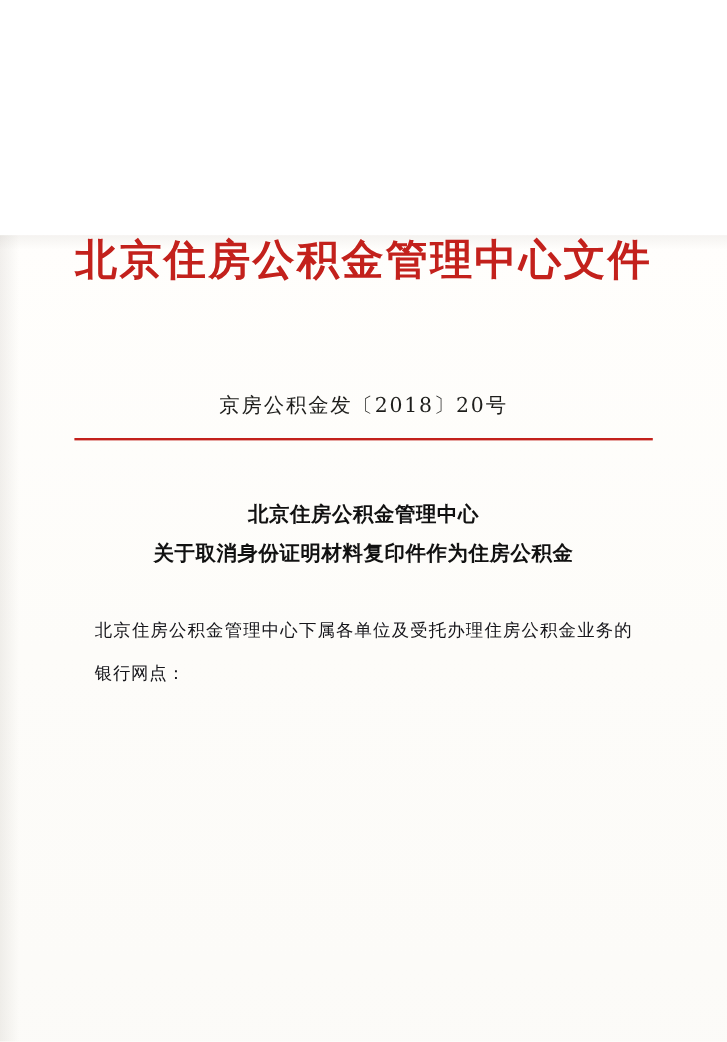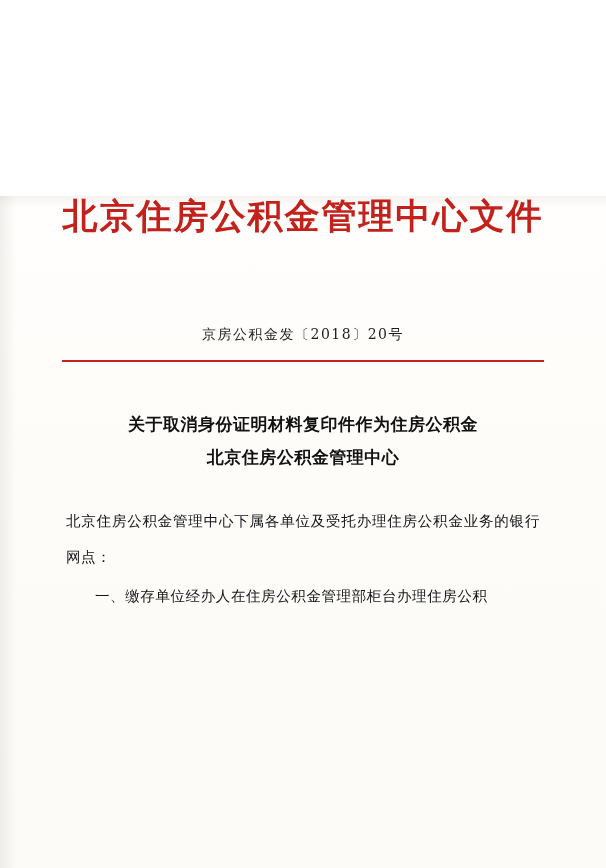--- a/index.html
+++ b/index.html
@@ -28,32 +28,32 @@
     pointer-events: none;
   }
   .content {
     position: relative;
     padding: 0 62px;
   }
   .doc-title {
     margin-top: 196px;
     text-align: center;
     color: #c3211c;
-    font-family: Liberation Serif, serif;
+    font-family: Liberation Sans, sans-serif;
     font-weight: bold;
     font-size: 35px;
     letter-spacing: 2px;
     line-height: 1.2;
     white-space: nowrap;
   }
   .doc-number {
     margin-top: 88px;
     text-align: center;
     color: #1d1d1b;
-    font-size: 14px;
+    font-size: 17px;
     letter-spacing: 1.5px;
     font-family: "DejaVu Serif", "Liberation Serif", serif;
   }
   .red-rule {
     margin-top: 16px;
     height: 2px;
     background: #c3211c;
     width: 100%;
   }
   .subject-block {
@@ -73,21 +73,21 @@
   .body-block {
     margin-top: 30px;
     color: #15151a;
     font-size: 14.5px;
     line-height: 2.45;
     letter-spacing: 0.6px;
     font-family: "DejaVu Serif", "Liberation Serif", serif;
     text-align: justify;
   }
   .para {
-    margin: 4px;
+    margin: 17px;
   }
   .para.indent {
     text-indent: 2em;
   }
   .edge-shadow-left {
     position: absolute;
     top: 0; bottom: 0; left: 0;
     width: 16px;
     background: linear-gradient(90deg, rgba(120,110,100,0.10), rgba(255,255,255,0));
     pointer-events: none;
@@ -110,24 +110,23 @@
 
   <div class="content">
 
     <div class="doc-title">北京住房公积金管理中心文件</div>
 
     <div class="doc-number">京房公积金发〔2018〕20号</div>
 
     <div class="red-rule"></div>
 
     <div class="subject-block">
+      <span class="subject-line">北京住房公积金管理中心</span>
       <span class="subject-line">关于取消身份证明材料复印件作为住房公积金</span>
-      <span class="subject-line">北京住房公积金管理中心</span>
     </div>
 
     <div class="body-block">
       <p class="para">北京住房公积金管理中心下属各单位及受托办理住房公积金业务的银行网点：</p>
-      <p class="para indent">一、缴存单位经办人在住房公积金管理部柜台办理住房公积</p>
     </div>
 
   </div>
 
 </div>
 
 </body></html>

